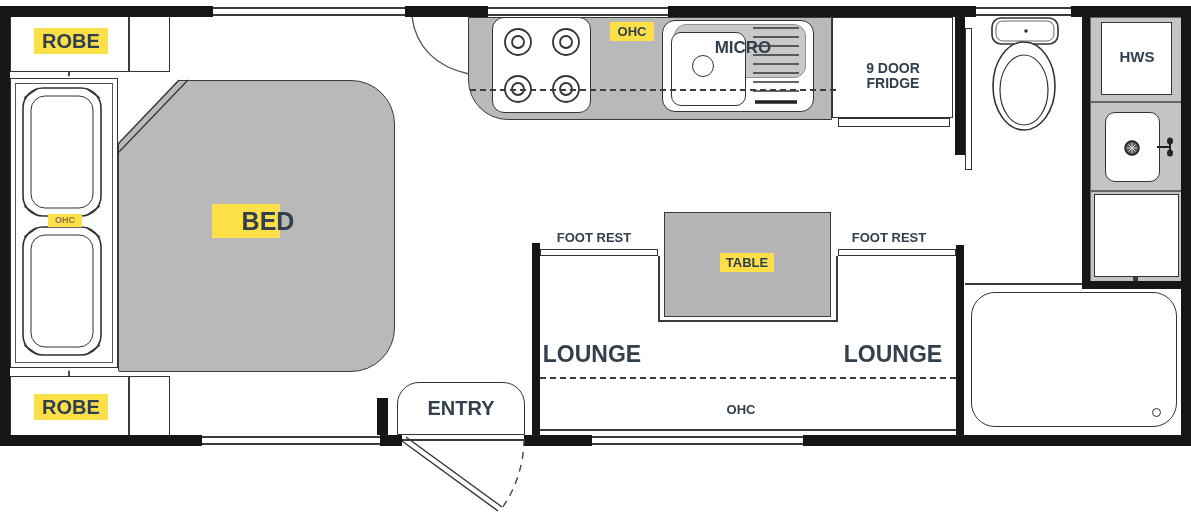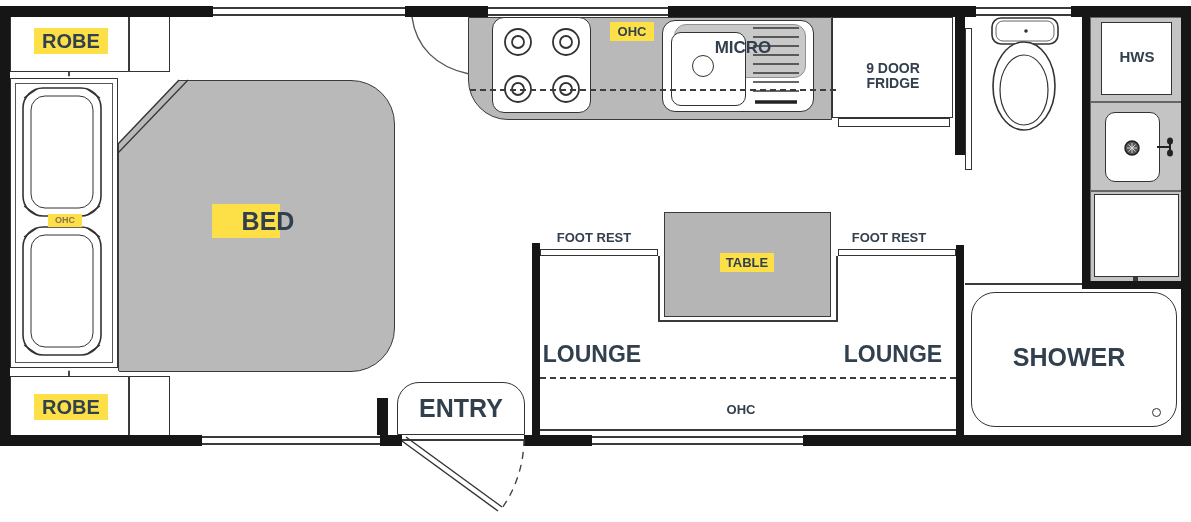--- a/index.html
+++ b/index.html
@@ -140,21 +140,20 @@
     <line x1="15" y1="2" x2="15" y2="20" stroke="#222" stroke-width="2"></line>
     <ellipse cx="15" cy="5" rx="3" ry="3.5" fill="#222"></ellipse>
     <ellipse cx="15" cy="17" rx="3" ry="3.5" fill="#222"></ellipse>
   </svg>
 
   <div class="abs surround" style="left:1090px;top:191px;width:92px;height:96px;"></div>
   <div class="abs box" style="left:1094px;top:194px;width:85px;height:83px;border-width:1.4px;z-index:5;"></div>
   <div class="abs thinline" style="left:1133px;top:277px;width:5px;height:10px;z-index:6;"></div>
 
   <div class="abs box" style="left:971px;top:292px;width:206px;height:135px;border-radius:24px;"></div>
-  <div class="abs lbl" style="left:1014px;top:342px;width:110px;height:30px;font-size:25px;">SHOWER</div>
   <div class="abs" style="left:1152px;top:408px;width:9px;height:9px;border:1.6px solid #333;border-radius:50%;background:#fff;z-index:6;"></div>
 
   <div class="abs" style="left:540px;top:249px;width:118px;height:7px;background:#fff;border:1.4px solid #333;z-index:6;"></div>
   <div class="abs" style="left:838px;top:249px;width:118px;height:7px;background:#fff;border:1.4px solid #333;z-index:6;"></div>
   <div class="abs lbl" style="left:552px;top:230px;width:84px;height:16px;font-size:13px;">FOOT REST</div>
   <div class="abs lbl" style="left:847px;top:230px;width:84px;height:16px;font-size:13px;">FOOT REST</div>
 
   <div class="abs thinline" style="left:658px;top:256px;width:1.6px;height:66px;"></div>
   <div class="abs thinline" style="left:836px;top:256px;width:1.6px;height:66px;"></div>
   <div class="abs thinline" style="left:658px;top:320px;width:180px;height:1.6px;"></div>
@@ -162,21 +161,21 @@
   <div class="abs grayfill" style="left:664px;top:212px;width:167px;height:105px;z-index:7;background:#b5b5b5;"></div>
   <div class="abs lbl whitebg" style="left:720px;top:253px;width:54px;height:19px;font-size:13px;">TABLE</div>
 
   <div class="abs lbl" style="left:546px;top:342px;width:92px;height:25px;font-size:23px;">LOUNGE</div>
   <div class="abs lbl" style="left:847px;top:342px;width:92px;height:25px;font-size:23px;">LOUNGE</div>
   <div class="abs dashH" style="left:540px;top:377px;width:416px;"></div>
   <div class="abs lbl" style="left:720px;top:402px;width:42px;height:16px;font-size:13px;">OHC</div>
   <div class="abs thinline" style="left:540px;top:429px;width:416px;height:1.6px;"></div>
 
   <div class="abs box" style="left:397px;top:382px;width:128px;height:53px;border-radius:22px 22px 0 0;z-index:8;"></div>
-  <div class="abs lbl" style="left:417px;top:396px;width:88px;height:24px;font-size:25px;">ENTRY</div>
+  <div class="abs lbl" style="left:417px;top:396px;width:88px;height:24px;font-size:20px;">ENTRY</div>
   <div class="abs thinline" style="left:402px;top:439px;width:122px;height:2px;z-index:22;"></div>
   <svg style="left:393px;top:433px;width:210px;height:89px;z-index:25;" viewBox="0 0 210 89">
     <line x1="9" y1="8" x2="105" y2="78" stroke="#333" stroke-width="1.4"></line>
     <line x1="13" y1="4" x2="109" y2="74" stroke="#333" stroke-width="1.4"></line>
     <path d="M 131,6 A 122 122 0 0 1 107,78" fill="none" stroke="#444" stroke-width="1.4" stroke-dasharray="7 6"></path>
   </svg>
 
   <div class="abs wall" style="left:0px;top:6px;width:213px;height:11px;"></div>
   <div class="abs win" style="left:213px;top:7px;width:192px;height:9px;"></div>
   <div class="abs wall" style="left:405px;top:6px;width:83px;height:11px;"></div>

